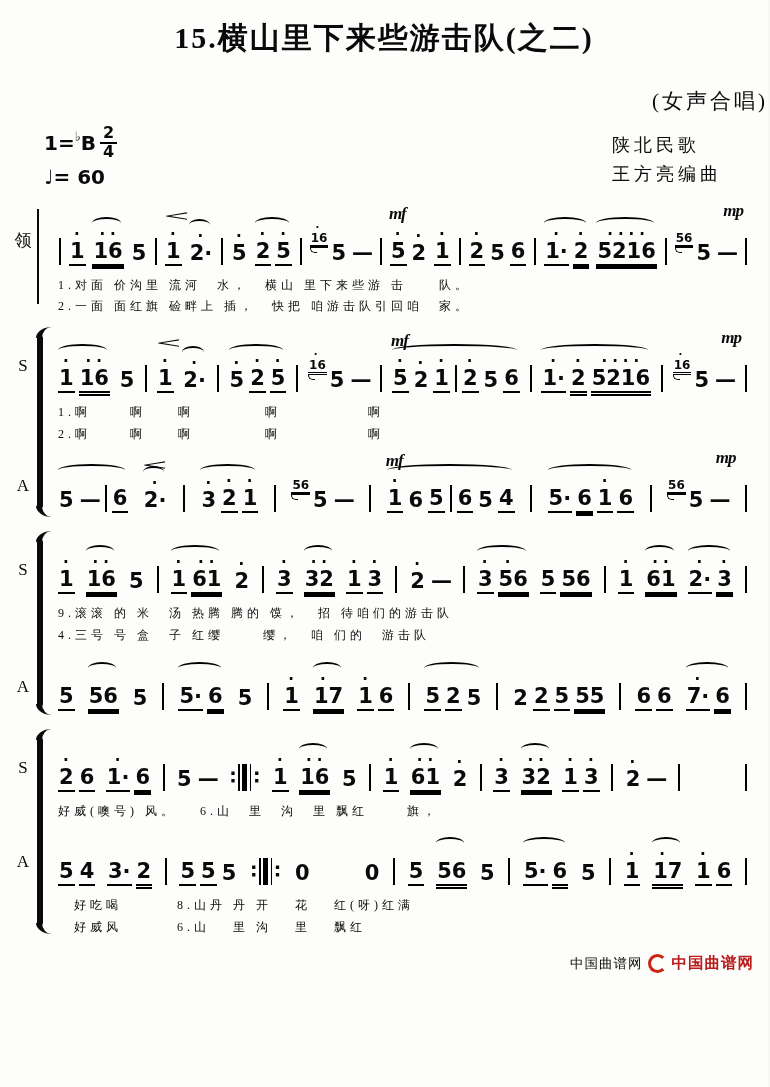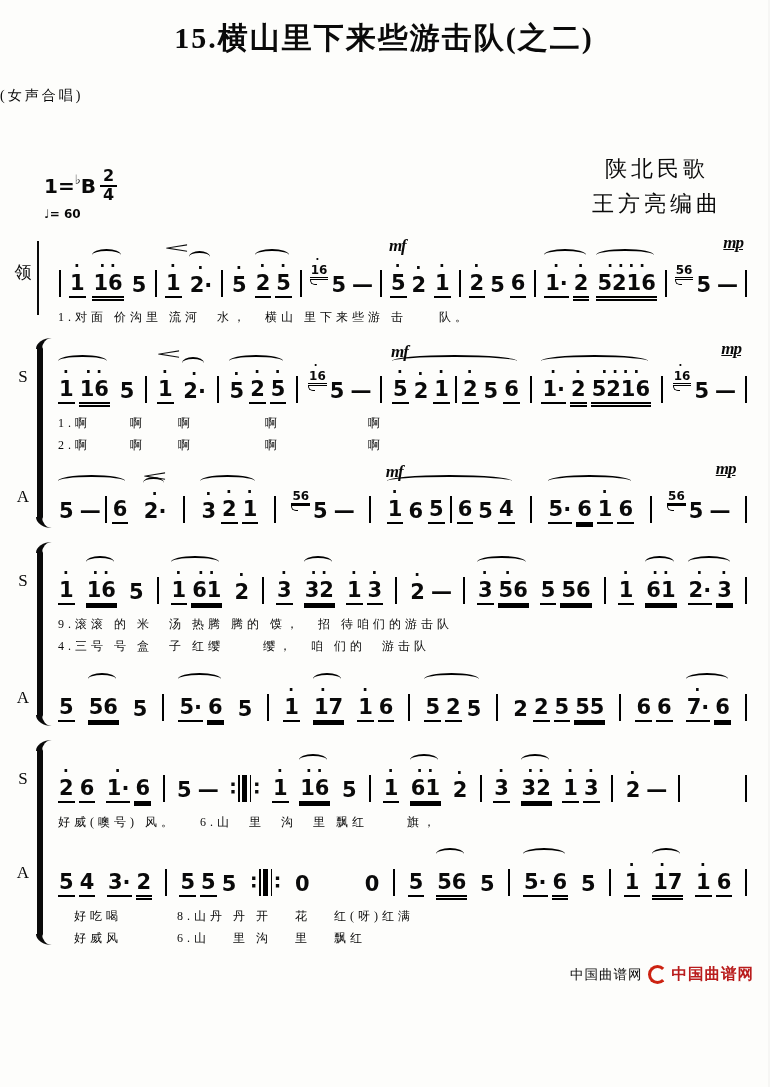--- a/index.html
+++ b/index.html
@@ -1,48 +1,48 @@
 <!DOCTYPE html>
 <html><head>
 <meta charset="utf-8">
 <style>
   html,body{margin:0;padding:0;background:#f6f6f4;}
   #page{width:768px;height:1087px;background:#fdfdfb;color:#0a0a0a;overflow:hidden;
         font-family:"Liberation Serif",serif;position:relative;}
   .title{ text-align:center;margin-top:18px;font-size:30px;letter-spacing:2px;font-weight:600;}
-  .subtitle{text-align:left;margin-top:28px;font-size:14px;letter-spacing:3px;}
+  .subtitle{text-align:right;margin-top:28px;font-size:21px;letter-spacing:3px;}
   .meta{display:flex;justify-content:space-between;align-items:flex-end;padding:10px 46px 0 44px;}
   .keysig{font-family:"DejaVu Sans",sans-serif;font-weight:bold;font-size:20px;display:flex;align-items:center;}
   .keysig sup{font-size:13px;transform:translateY(-6px);}
   .frac{display:inline-flex;flex-direction:column;align-items:center;margin-left:4px;font-size:16px;}
   .frac i{font-style:normal;line-height:1.05;padding:0 3px;}
   .frac i.numr{border-bottom:2px solid #000;}
-  .tempo{font-family:"DejaVu Sans",sans-serif;font-size:12px;font-weight:bold;margin-top:4px;}
-  .credits{text-align:center;font-size:22px;letter-spacing:4px;line-height:1.6;margin-top:36px;}
+  .tempo{font-family:"DejaVu Sans",sans-serif;font-size:20px;font-weight:bold;margin-top:4px;}
+  .credits{text-align:left;font-size:18px;letter-spacing:4px;line-height:1.6;}
   
   #score{padding:2px 10px 0 8px;}
   .block{position:relative;margin:8px 2px 0 0;padding-left:0;}
   .line{display:flex;}
   .lbl{width:30px;min-width:30px;font-size:17px;text-align:center;padding-top:30px;}
   .ct{flex:1;min-width:0;padding-left:16px;}
   .brace{position:absolute;left:29px;top:10px;bottom:14px;width:6px;background:#0a0a0a;border-radius:2px;}
   .brace::before{content:"";position:absolute;top:-9px;left:-1px;width:10px;height:11px;
     border-left:6px solid #0a0a0a;border-top-left-radius:100% 100%;}
   .brace::after{content:"";position:absolute;bottom:-9px;left:-1px;width:10px;height:11px;
     border-left:6px solid #0a0a0a;border-bottom-left-radius:100% 100%;}
   .brace.thin{width:2px;border-radius:0;}
   .brace.thin::before,.brace.thin::after{display:none;}
   .mline{display:flex;align-items:flex-end;justify-content:space-between;
          padding:4px 6px 9px 2px;min-height:58px;}
   .grp{display:inline-flex;align-items:flex-end;position:relative;padding-top:24px;}
   .slur{position:absolute;top:11px;left:2px;right:5px;height:10px;
         border-top:2.5px solid #000;border-radius:100% 100% 0 0;}
   .mark{position:absolute;top:-2px;left:1px;font-family:"Liberation Serif",serif;
         font-style:italic;font-weight:bold;font-size:17px;letter-spacing:-1px;white-space:nowrap;}
-  .mark.mr{left:auto;right:-4px;text-decoration:underline;}
+  .mark.mr{left:auto;right:-4px;}
   .mark.cresc{font-style:normal;font-weight:bold;font-size:14px;top:3px;
         transform:scaleX(3.2);transform-origin:left center;}
   .tk{display:inline-flex;flex-direction:column;align-items:center;margin:0 2px;}
   .dots{height:11px;font-size:15px;line-height:9px;font-weight:bold;white-space:pre;
         letter-spacing:5px;text-indent:4px;font-family:"DejaVu Sans",sans-serif;}
   .body{display:inline-flex;align-items:flex-end;}
   .num{font-family:"DejaVu Sans",sans-serif;font-weight:bold;font-size:21px;line-height:1;
        padding:0 1px 2px 1px;position:relative;}
   .u1 .num,.u2 .num{border-bottom:2.5px solid #000;}
   .u2 .num::after{content:"";position:absolute;left:0;right:0;bottom:-5px;height:2.5px;background:#000;}
@@ -299,20 +299,21 @@
                   <span class="body">
                     <span class="num dash">—</span>
                   </span>
                 </span>
               </span>
               <span class="grp">
                 <span class="barline"></span>
               </span>
             </div>
             <div class="lyr">1.对面 价沟里 流河　水，　横山 里下来些游 击　　队。</div>
+            <div class="lyr">2.一面 面红旗 硷畔上 插，　快把 咱游击队引回咱　家。</div>
           </div>
         </div>
       </div>
       <div class="block">
         <div class="brace "></div>
         <div class="line">
           <div class="lbl">S</div>
           <div class="ct">
             <div class="mline">
               <span class="grp">

